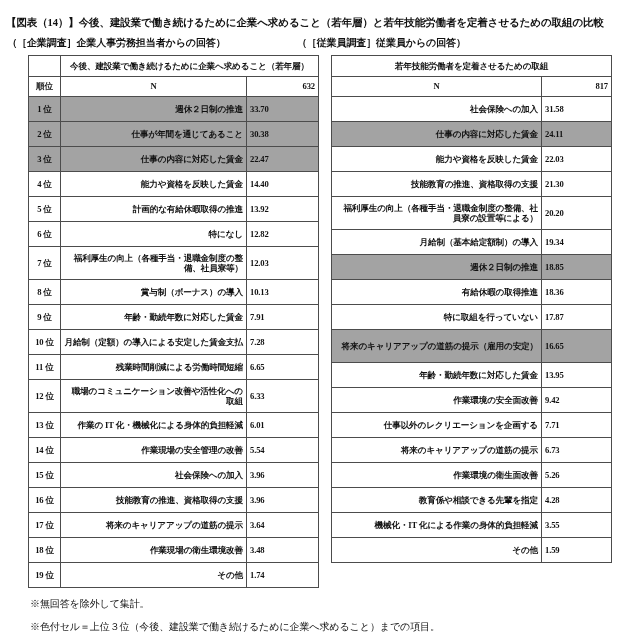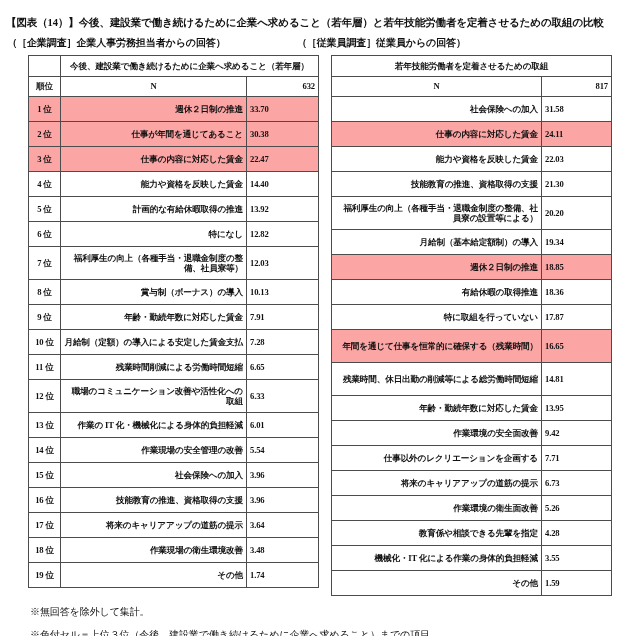--- a/index.html
+++ b/index.html
@@ -96,21 +96,21 @@
     white-space: nowrap;
   }
   td.item {
     text-align: right;
   }
   td.val {
     padding-right: 5px;
     white-space: nowrap;
     font-family: "Liberation Serif", "DejaVu Serif", serif;
   }
-  tr.hl td { background: #fca5a5; }
+  tr.hl td { background: #a3a3a3; }
 
   .row-1line td { height: 20px; }
   .row-2line td { height: 28px; }
 
   .notes {
     padding-left: 30px;
     margin-top: 9px;
     font-size: 10px;
     letter-spacing: -0.1px;
   }
@@ -297,26 +297,22 @@
             </tr>
             <tr class="row-1line">
               <td class="item">有給休暇の取得推進</td>
               <td class="val">18.36</td>
             </tr>
             <tr class="row-1line">
               <td class="item">特に取組を行っていない</td>
               <td class="val">17.87</td>
             </tr>
             <tr class="hl row-2line">
-              <td class="item">年間を通じて仕事を恒常的に確保する（残業時間）</td>
+              <td class="item">将来のキャリアアップの道筋の提示（雇用の安定）</td>
               <td class="val">16.65</td>
-            </tr>
-            <tr class="row-2line">
-              <td class="item">残業時間、休日出勤の削減等による総労働時間短縮</td>
-              <td class="val">14.81</td>
             </tr>
             <tr class="row-1line">
               <td class="item">年齢・勤続年数に対応した賃金</td>
               <td class="val">13.95</td>
             </tr>
             <tr class="row-1line">
               <td class="item">作業環境の安全面改善</td>
               <td class="val">9.42</td>
             </tr>
             <tr class="row-1line">

